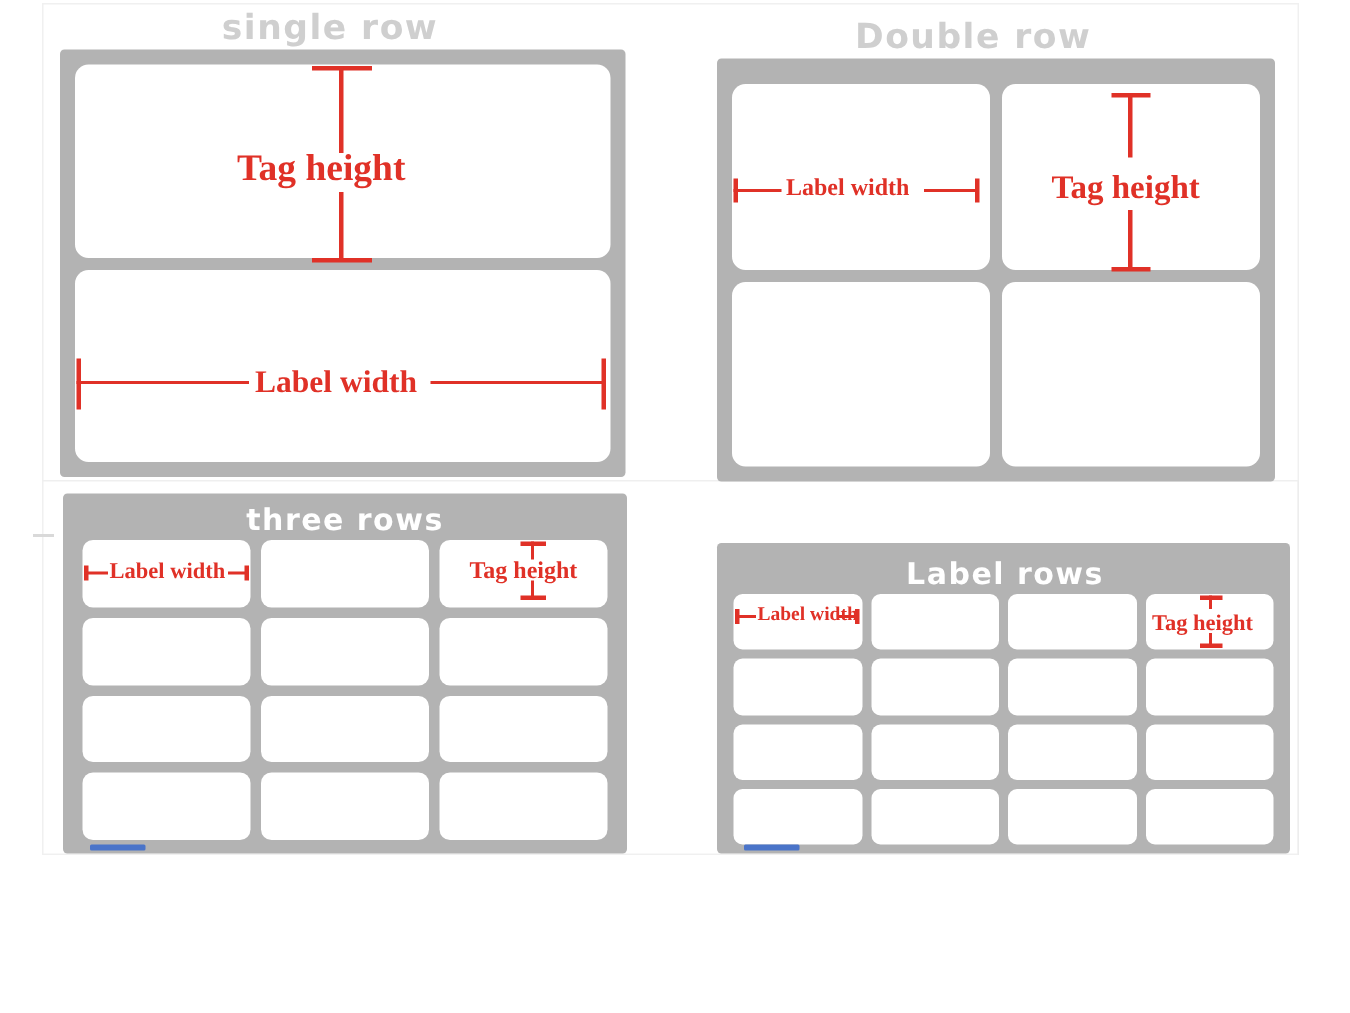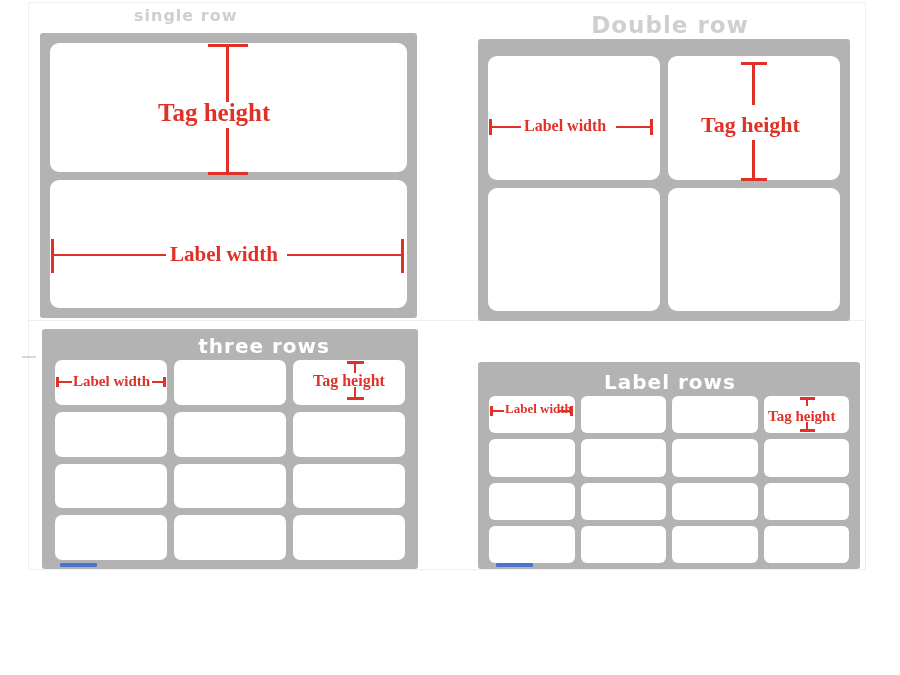--- a/index.html
+++ b/index.html
@@ -61,23 +61,23 @@
     font-family: "DejaVu Sans", sans-serif;
     font-weight: bold;
     letter-spacing: 1px;
   }
   .title.outside {
     color: #cfcfcf;
   }
   .title.inside {
     color: #ffffff;
   }
-  #title-single { left: 134px; top: 6px; font-size: 16px; width: 200px; }
-  #title-double { left: 570px; top: 12px; font-size: 23px; width: 200px; text-align: center;}
-  #title-three  { left: 130px; top: 334px; font-size: 20px; width: 200px; text-align: right;}
+  #title-single { left: 120px; top: 6px; font-size: 23px; width: 200px; text-align: center;}
+  #title-double { left: 570px; top: 12px; font-size: 23px; width: 200px; text-align: left;}
+  #title-three  { left: 130px; top: 334px; font-size: 20px; width: 200px; text-align: center;}
   #title-four   { left: 570px; top: 370px; font-size: 20px; width: 200px; text-align: center;}
   .ann-label {
     position: absolute;
     color: #e03127;
     font-family: "Liberation Serif", serif;
     font-weight: bold;
     white-space: nowrap;
     background: transparent;
   }
   .vline { position: absolute; background: #e03127; }

